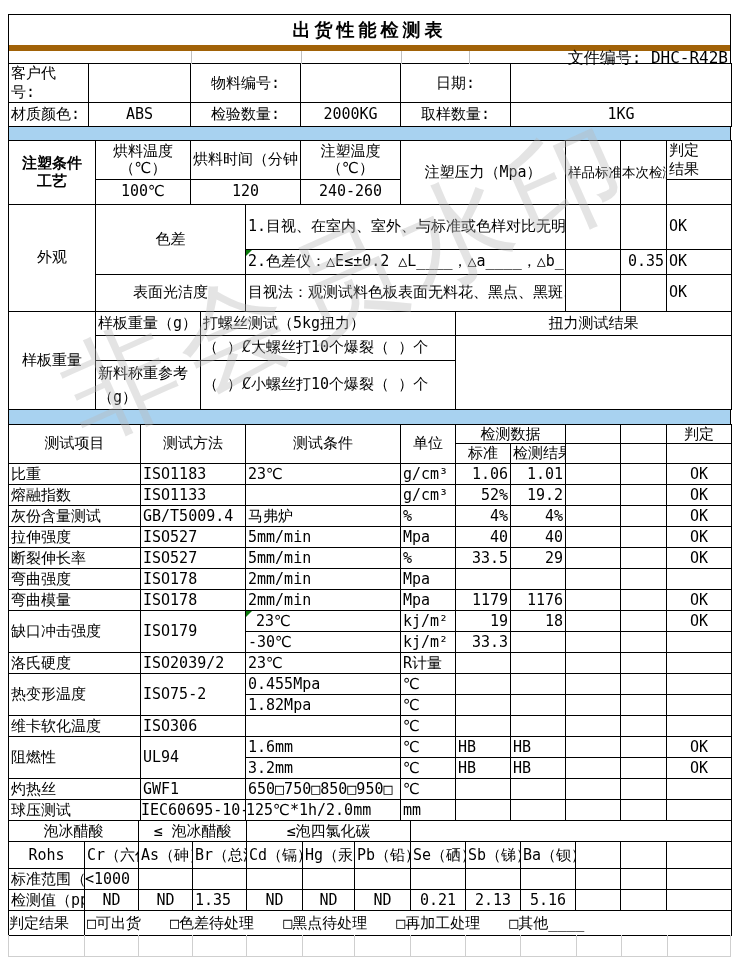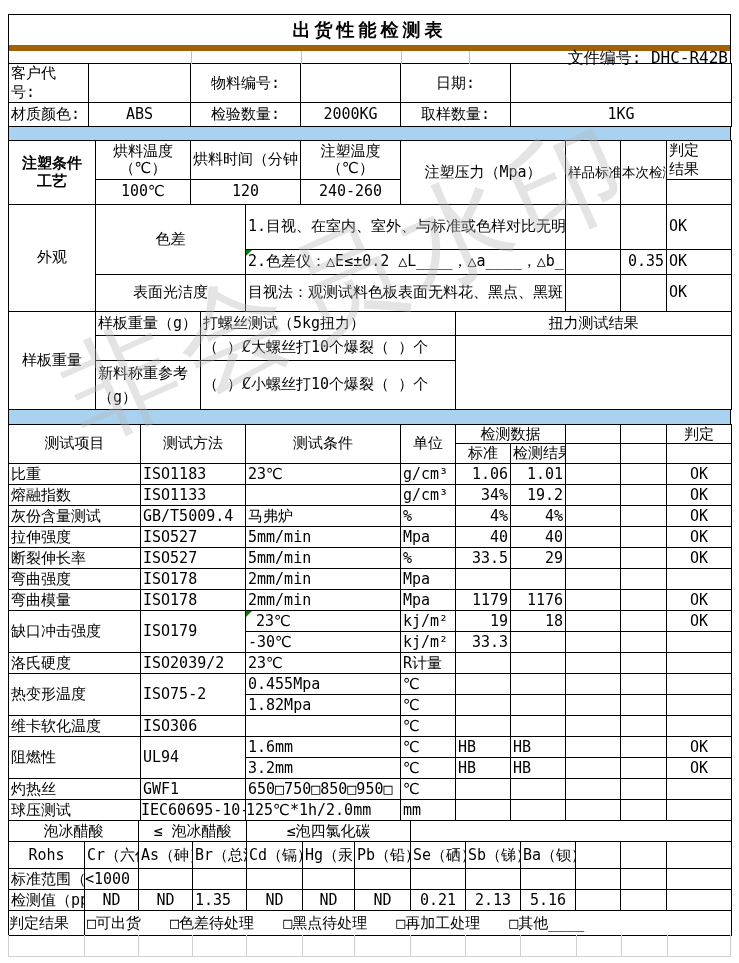--- a/index.html
+++ b/index.html
@@ -235,21 +235,21 @@
         <td class="r">1.01</td>
         <td></td>
         <td></td>
         <td class="c">OK</td>
       </tr>
       <tr class="h22">
         <td>熔融指数</td>
         <td class="fs14">ISO1133</td>
         <td></td>
         <td class="fs13">g/cm³</td>
-        <td class="r">34%</td>
+        <td class="r">52%</td>
         <td class="r">19.2</td>
         <td></td>
         <td></td>
         <td class="c">OK</td>
       </tr>
       <tr class="h22">
         <td>灰份含量测试</td>
         <td class="fs14">GB/T5009.4</td>
         <td>马弗炉</td>
         <td class="fs13">%</td>

